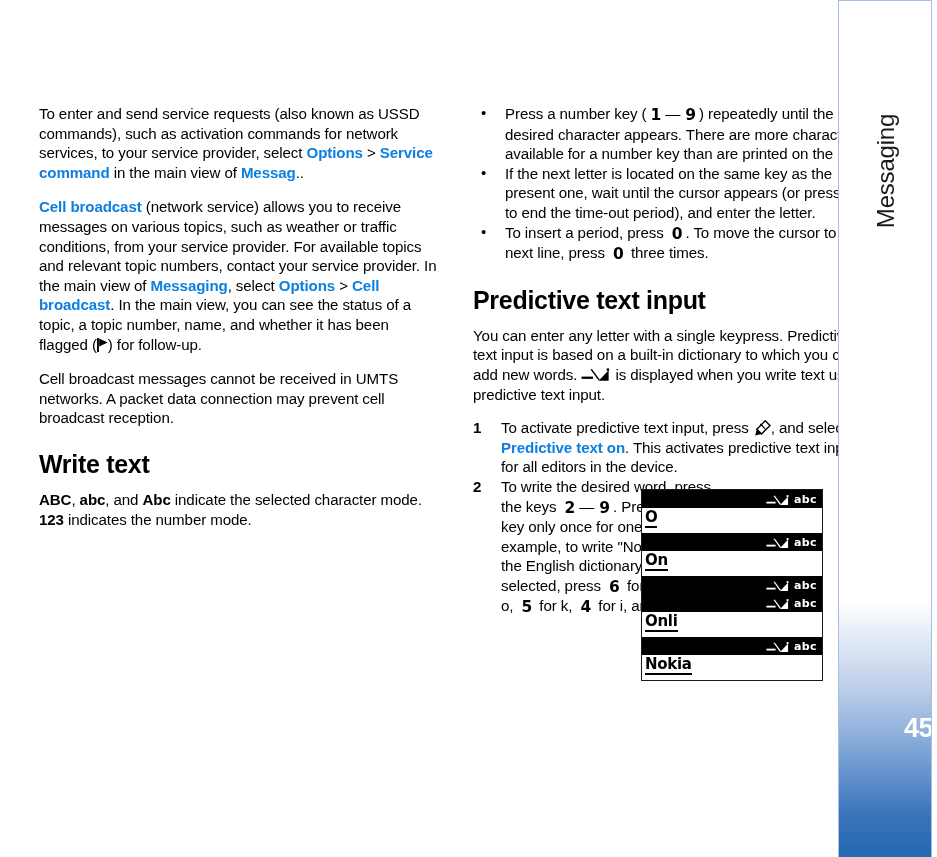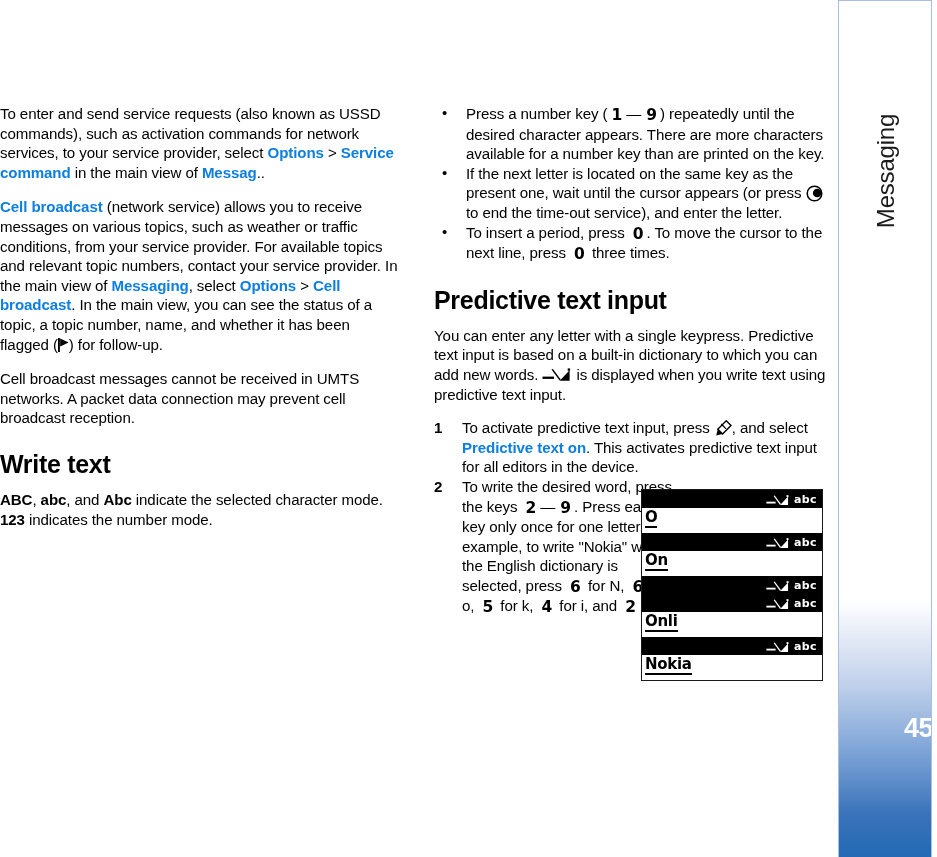--- a/index.html
+++ b/index.html
@@ -24,20 +24,21 @@
 
   
   .col {
     position: absolute;
     top: 104px;
     width: 400px;
     font-size: 15.1px;
     line-height: 19.6px;
     color: #000000;
     letter-spacing: -0.1px;
+    margin-left: 39px;
   }
   #col-left  { left: 0px; }
   #col-right { left: 434px; width: 398px; }
 
   p.body {
     margin: 0 0 15px 0;
   }
   p.body.tight { margin-bottom: 14px; }
 
   .lnk {
@@ -254,21 +255,21 @@
 
   </div>
 
   <div class="col" id="col-right">
 
     <ul class="bullets">
       <li><span>Press a number key (</span><span class="key">1</span><span class="dash">—</span><span class="key">9</span><span>) repeatedly until the desired character appears. There are more characters available for a number key than are printed on the key.</span></li>
       <li><span>If the next letter is located on the same key as the present one, wait until the cursor appears (or press </span><span class="icon-inline icon-scroll"><svg viewBox="0 0 17 17" xmlns="http://www.w3.org/2000/svg">
               <circle cx="8.5" cy="8.5" r="7.3" fill="none" stroke="#000" stroke-width="1.5"></circle>
               <circle cx="11.2" cy="8.0" r="4.3" fill="#000"></circle>
-            </svg></span><span> to end the time-out service), and enter the letter.</span></li>
+            </svg></span><span> to end the time-out period), and enter the letter.</span></li>
       <li><span>To insert a period, press </span><span class="key">0</span><span>. To move the cursor to the next line, press </span><span class="key">0</span><span> three times.</span></li>
     </ul>
 
     <h2 class="sec">Predictive text input</h2>
 
     <p class="body tight"><span>You can enter any letter with a single keypress. Predictive text input is based on a built-in dictionary to which you can add new words. </span><span class="icon-inline icon-pred"><svg viewBox="0 0 30 15" xmlns="http://www.w3.org/2000/svg">
             <rect x="0.5" y="9.6" width="11.5" height="2.3" fill="#000"></rect>
             <path d="M9.5 2.6 L17.6 13.6 L18.7 12.6 L10.9 2.0 Z" fill="#000"></path>
             <path d="M17.7 13.7 L27.6 3.2 L27.6 13.7 Z" fill="#000"></path>
             <rect x="25.7" y="1.4" width="2.4" height="2.4" fill="#000"></rect>

